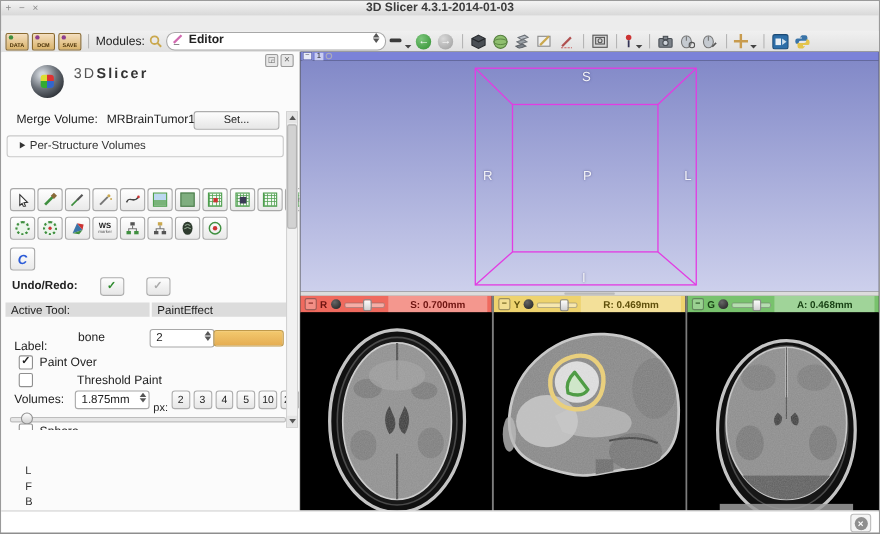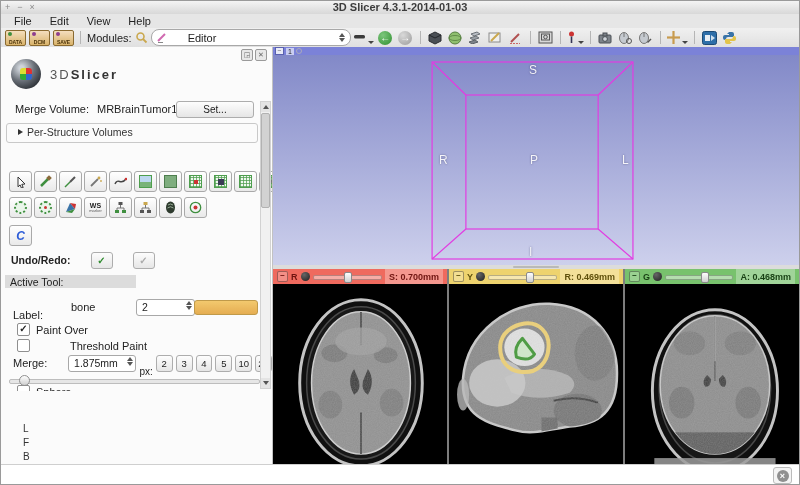--- a/index.html
+++ b/index.html
@@ -21,43 +21,43 @@
     display:flex;align-items:center;padding:0 4px;gap:3px;}
   .tb-sep{width:1px;height:13px;background:#b5b5b5;margin:0 3px;flex:none;}
   .tb-btn{height:16px;min-width:17px;display:flex;align-items:center;justify-content:center;
     flex:none;gap:1px;}
   .data-icon{width:19px;height:14px;border:1px solid #8a6a30;border-radius:2px;
     background:linear-gradient(#f4debe,#d9b36a);font-size:5px;font-weight:bold;color:#4a3208;
     display:flex;align-items:flex-end;justify-content:center;line-height:6px;position:relative;}
   .data-icon::before{content:"";position:absolute;top:1px;left:2px;width:4px;height:4px;
     border-radius:50%;background:#3e8e3e;}
   .data-icon.purple::before{background:#8e3e8e;}
-  .combo{display:flex;align-items:center;width:188px;height:15px;background:#fff;
-    border:1px solid #a8a8a8;border-radius:8px;padding:0 5px;gap:20px;flex:none;}
+  .combo{display:flex;width:188px;height:15px;background:#fff;
+    border:1px solid #a8a8a8;border-radius:8px;padding:0 5px;gap:4px;flex:none;font-weight:bold;}
   .combo .spin{margin-left:auto;display:flex;flex-direction:column;gap:1px;}
   .tri-up{width:0;height:0;border-left:3px solid transparent;border-right:3px solid transparent;
     border-bottom:4px solid #555;}
   .tri-down{width:0;height:0;border-left:3px solid transparent;border-right:3px solid transparent;
     border-top:4px solid #555;}
   .dd-arrow{width:0;height:0;border-left:3px solid transparent;border-right:3px solid transparent;
     border-top:3px solid #444;margin-left:1px;align-self:flex-end;margin-bottom:2px;}
   .circ-btn{width:14px;height:14px;border-radius:50%;display:flex;align-items:center;
     justify-content:center;color:#fff;font-size:10px;line-height:14px;font-weight:bold;}
   .circ-green{background:radial-gradient(circle at 35% 30%,#7cc67c,#2f8f2f);}
   .circ-gray{background:radial-gradient(circle at 35% 30%,#d9d9d9,#9b9b9b);}
   
   .main{position:absolute;top:46px;left:0;right:0;bottom:19px;display:flex;}
   .left-panel{width:271px;flex:none;background:#fbfbfb;border-right:1px solid #c2c2c2;
     position:relative;overflow:hidden;}
   .viewports{flex:1;position:relative;background:#111;overflow:hidden;}
   
   .panel-corner{position:absolute;top:2px;right:5px;display:flex;gap:2px;}
   .mini-btn{width:10px;height:10px;border:1px solid #9a9a9a;border-radius:2px;background:#e8e8e8;
     font-size:7px;line-height:9px;text-align:center;color:#666;}
-  .logo{position:absolute;top:12px;left:10px;display:flex;align-items:center;gap:9px;}
+  .logo{position:absolute;top:12px;left:27px;display:flex;align-items:flex-start;gap:9px;}
   .logo-ball{width:30px;height:30px;border-radius:50%;
     background:radial-gradient(circle at 35% 30%,#cfd4da 8%,#6a7078 45%,#23272c 85%);
     position:relative;}
   .logo-ball::after{content:"";position:absolute;left:9px;top:9px;width:12px;height:12px;
     border-radius:3px;background:conic-gradient(#d33 0 25%,#36c 0 50%,#3a3 0 75%,#dd3 0 100%);}
   .logo-text{font-size:13px;letter-spacing:2px;color:#555;}
   .logo-text b{color:#333;}
   .row{position:absolute;left:0;right:0;display:flex;align-items:center;}
   .btn{border:1px solid #adadad;border-radius:3px;background:linear-gradient(#fdfdfd,#e6e6e6);
     display:flex;align-items:center;justify-content:center;font-size:10px;color:#222;}
@@ -138,21 +138,21 @@
   .slice-bar{height:15px;flex:none;display:flex;align-items:center;gap:3px;padding:0 4px;
     font-size:9px;font-weight:bold;}
   .bar-min{width:9px;height:9px;border-radius:2px;border:1px solid rgba(0,0,0,.35);
     background:rgba(255,255,255,.25);font-size:8px;line-height:7px;text-align:center;font-weight:bold;}
   .eye{width:9px;height:9px;border-radius:50%;background:radial-gradient(circle at 35% 30%,#666,#1d1d1d);}
   .bar-slider{flex:1;position:relative;height:9px;min-width:20px;}
   .bar-slider .btrack{position:absolute;left:0;right:0;top:3px;height:3px;border-radius:2px;
     background:rgba(255,255,255,.45);border:1px solid rgba(0,0,0,.25);}
   .bar-slider .bhandle{position:absolute;top:0;width:6px;height:9px;border-radius:2px;
     background:linear-gradient(#fdfdfd,#cfcfcf);border:1px solid #8a8a8a;}
-  .bar-offset{flex:none;height:15px;display:flex;align-items:center;padding:0 4px;
+  .bar-offset{flex:none;height:15px;display:flex;align-items:center;padding:0 20px;
     background:rgba(255,255,255,.30);font-weight:bold;}
   .slice-canvas{flex:1;background:#000;position:relative;overflow:hidden;}
   .slice-canvas svg{position:absolute;left:0;top:0;width:100%;height:100%;}
   
   .statusbar{position:absolute;bottom:0;left:0;right:0;height:19px;background:#fff;
     border-top:1px solid #cfcfcf;}
   .close-wrap{position:absolute;right:7px;top:2px;width:17px;height:15px;border:1px solid #bbb;
     border-radius:3px;background:#f4f4f4;display:flex;align-items:center;justify-content:center;}
   .close-circle{width:12px;height:12px;border-radius:50%;background:#8f8f8f;color:#fff;
     font-size:9px;line-height:12px;text-align:center;font-weight:bold;}
@@ -165,26 +165,20 @@
 
   <div class="titlebar">
     <div class="win-controls">
       <span>+</span>
       <span>−</span>
       <span>×</span>
     </div>
     <div class="title">3D Slicer 4.3.1-2014-01-03</div>
   </div>
 
-  <div class="menubar">
-    <span class="menu-item">File</span>
-    <span class="menu-item">Edit</span>
-    <span class="menu-item">View</span>
-    <span class="menu-item">Help</span>
-  </div>
 
   <div class="toolbar">
     <div class="tb-btn">
       <div class="data-icon">DATA</div>
     </div>
     <div class="tb-btn">
       <div class="data-icon purple">DCM</div>
     </div>
     <div class="tb-btn">
       <div class="data-icon purple">SAVE</div>
@@ -449,20 +443,21 @@
       </div>
 
       <div class="row" style="top:205px;padding-left:10px;height:16px;gap:20px;">
         <b style="font-size:10.5px;">Undo/Redo:</b>
         <div class="btn" style="width:20px;height:15px;color:#2e8b2e;font-weight:bold;">✓</div>
         <div class="btn" style="width:20px;height:15px;color:#aaa;font-weight:bold;">✓</div>
       </div>
 
       <div class="row" style="top:228px;left:4px;right:12px;gap:2px;">
         <div class="gray-cell" style="width:121px;">Active Tool:</div>
+        <div class="gray-cell" style="flex:1;">PaintEffect</div>
       </div>
 
       <div class="row" style="top:252px;padding-left:12px;height:16px;">
         <span style="width:58px;margin-top:16px;">Label:</span>
         <span>bone</span>
         <div class="spinbox" style="position:absolute;left:135px;width:52px;">
           <span>2</span>
           <div class="spin">
             <div class="tri-up"></div>
             <div class="tri-down"></div>
@@ -474,21 +469,21 @@
       <div class="checkrow" style="top:276px;">
         <div class="cb">✓</div>
         <span>Paint Over</span>
       </div>
       <div class="checkrow" style="top:292px;gap:40px;">
         <div class="cb"></div>
         <span>Threshold Paint</span>
       </div>
 
       <div class="row" style="top:308px;padding-left:12px;height:16px;gap:3px;">
-        <span style="width:56px;">Merge:</span>
+        <span style="width:56px;">Volumes:</span>
         <div class="spinbox" style="width:66px;">
           <span>1.875mm</span>
           <div class="spin">
             <div class="tri-up"></div>
             <div class="tri-down"></div>
           </div>
         </div>
         <span style="font-size:10px;margin-top:16px;">px:</span>
         <div class="px-btn">2</div>
         <div class="px-btn">3</div>

